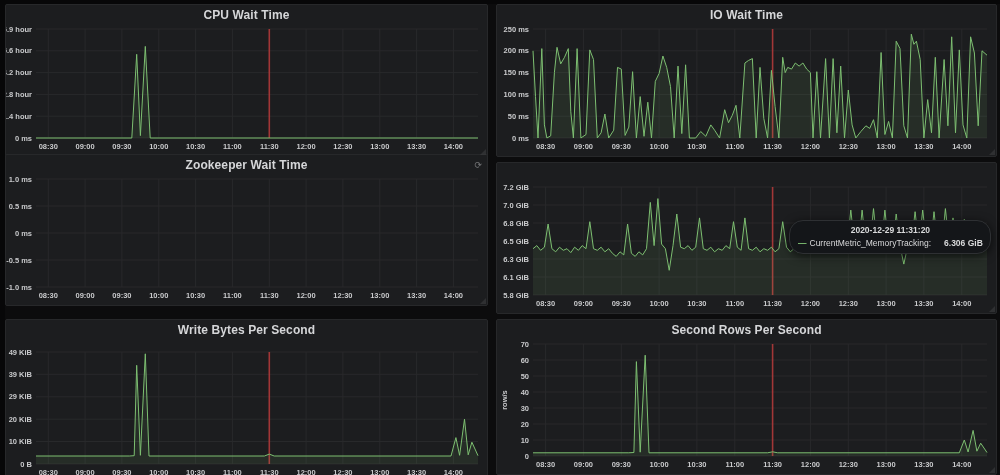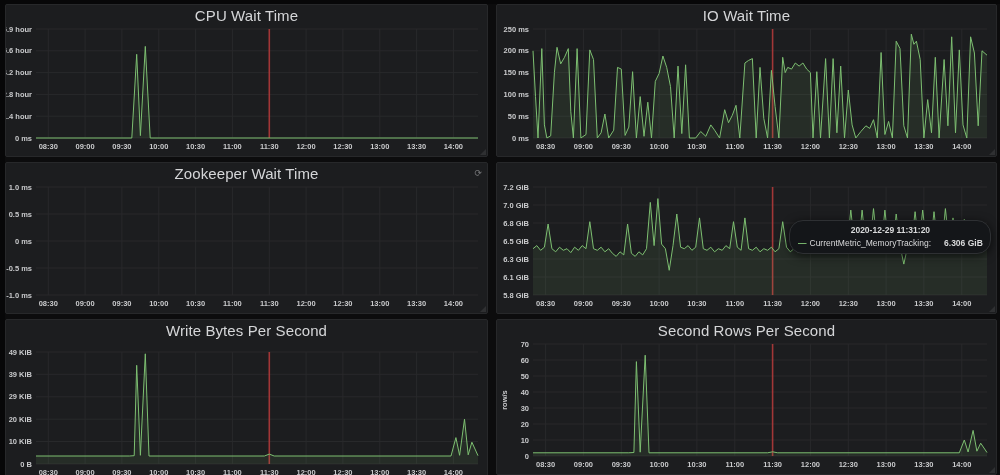--- a/index.html
+++ b/index.html
@@ -8,31 +8,31 @@
     background:#0c0c0d;
     font-family:"Liberation Sans","DejaVu Sans",sans-serif;
     -webkit-font-smoothing:antialiased;
   }
   .panel{
     position:absolute;background:#1c1d1f;border:1px solid #27282a;
     box-sizing:border-box;border-radius:2px;
   }
   .pos0{left:5px;top:4px;width:483px;height:153px;}
   .pos1{left:496px;top:4px;width:501px;height:153px;padding-left:23px;}
-  .pos2{left:5px;top:162px;width:483px;height:152px;}
+  .pos2{left:5px;top:154px;width:483px;height:152px;}
   .pos3{left:496px;top:162px;width:501px;height:152px;}
   .pos4{left:5px;top:319px;width:483px;height:172px;}
   .pos5{left:496px;top:319px;width:501px;height:156px;}
   .panel-header{
     position:absolute;top:3px;left:0;right:0;height:14px;z-index:3;
     display:flex;align-items:center;justify-content:center;gap:3px;
     cursor:pointer;
   }
   .panel-title{
-    font-size:15px;font-weight:normal;color:#d5d6d8;letter-spacing:.1px;white-space:nowrap;
+    font-size:12px;font-weight:bold;color:#d5d6d8;letter-spacing:.1px;white-space:nowrap;
   }
   .title-caret{font-size:8px;color:#9a9b9d;line-height:1;}
   .chart{position:absolute;left:0;top:0;width:100%;height:100%;display:block;}
   .spinner{
     position:absolute;top:6px;right:5px;z-index:3;
     font-size:9px;color:#737476;line-height:1;
   }
   .resize-handle{
     position:absolute;right:1px;bottom:1px;width:0;height:0;z-index:3;
     border-left:6px solid transparent;border-bottom:6px solid #3a3b3d;opacity:.65;

